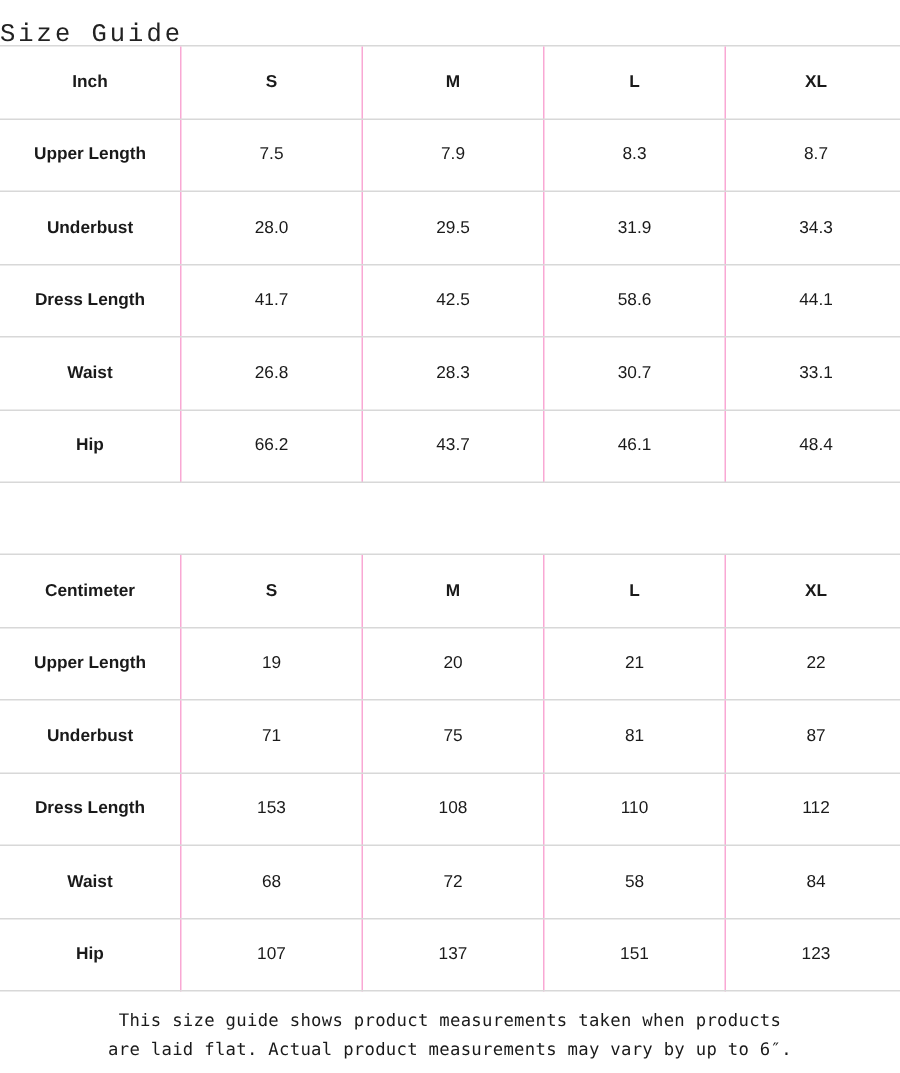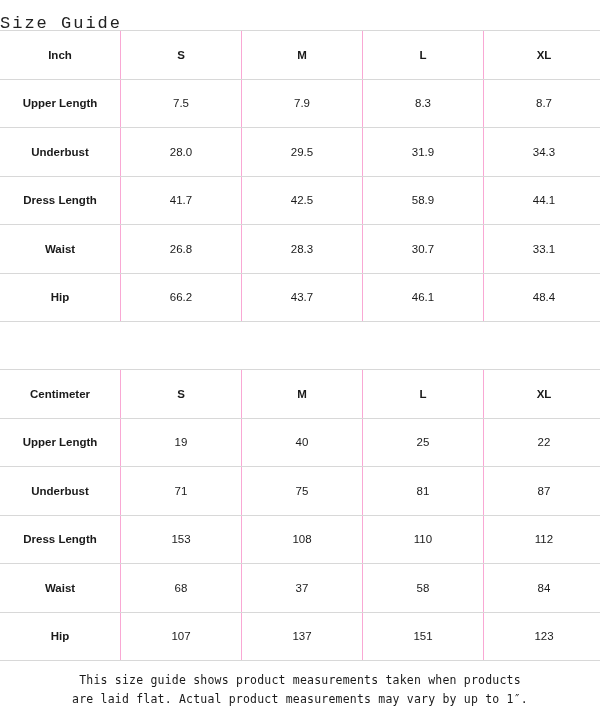--- a/index.html
+++ b/index.html
@@ -106,21 +106,21 @@
         <td>Underbust</td>
         <td class="col">28.0</td>
         <td class="col">29.5</td>
         <td class="col">31.9</td>
         <td class="col">34.3</td>
       </tr>
       <tr>
         <td>Dress Length</td>
         <td class="col">41.7</td>
         <td class="col">42.5</td>
-        <td class="col">58.9</td>
+        <td class="col">58.6</td>
         <td class="col">44.1</td>
       </tr>
       <tr>
         <td>Waist</td>
         <td class="col">26.8</td>
         <td class="col">28.3</td>
         <td class="col">30.7</td>
         <td class="col">33.1</td>
       </tr>
       <tr>
@@ -140,53 +140,53 @@
       <tr class="head">
         <td>Centimeter</td>
         <td class="col">S</td>
         <td class="col">M</td>
         <td class="col">L</td>
         <td class="col">XL</td>
       </tr>
       <tr>
         <td>Upper Length</td>
         <td class="col">19</td>
-        <td class="col">40</td>
-        <td class="col">25</td>
+        <td class="col">20</td>
+        <td class="col">21</td>
         <td class="col">22</td>
       </tr>
       <tr>
         <td>Underbust</td>
         <td class="col">71</td>
         <td class="col">75</td>
         <td class="col">81</td>
         <td class="col">87</td>
       </tr>
       <tr>
         <td>Dress Length</td>
         <td class="col">153</td>
         <td class="col">108</td>
         <td class="col">110</td>
         <td class="col">112</td>
       </tr>
       <tr>
         <td>Waist</td>
         <td class="col">68</td>
-        <td class="col">37</td>
+        <td class="col">72</td>
         <td class="col">58</td>
         <td class="col">84</td>
       </tr>
       <tr>
         <td>Hip</td>
         <td class="col">107</td>
         <td class="col">137</td>
         <td class="col">151</td>
         <td class="col">123</td>
       </tr>
     </tbody>
   </table>
 
   <div class="footer">
     <span class="footer-line">This size guide shows product measurements taken when products</span>
-    <span class="footer-line">are laid flat. Actual product measurements may vary by up to 1″.</span>
+    <span class="footer-line">are laid flat. Actual product measurements may vary by up to 6″.</span>
   </div>
 
 </div>
 
 </body></html>

